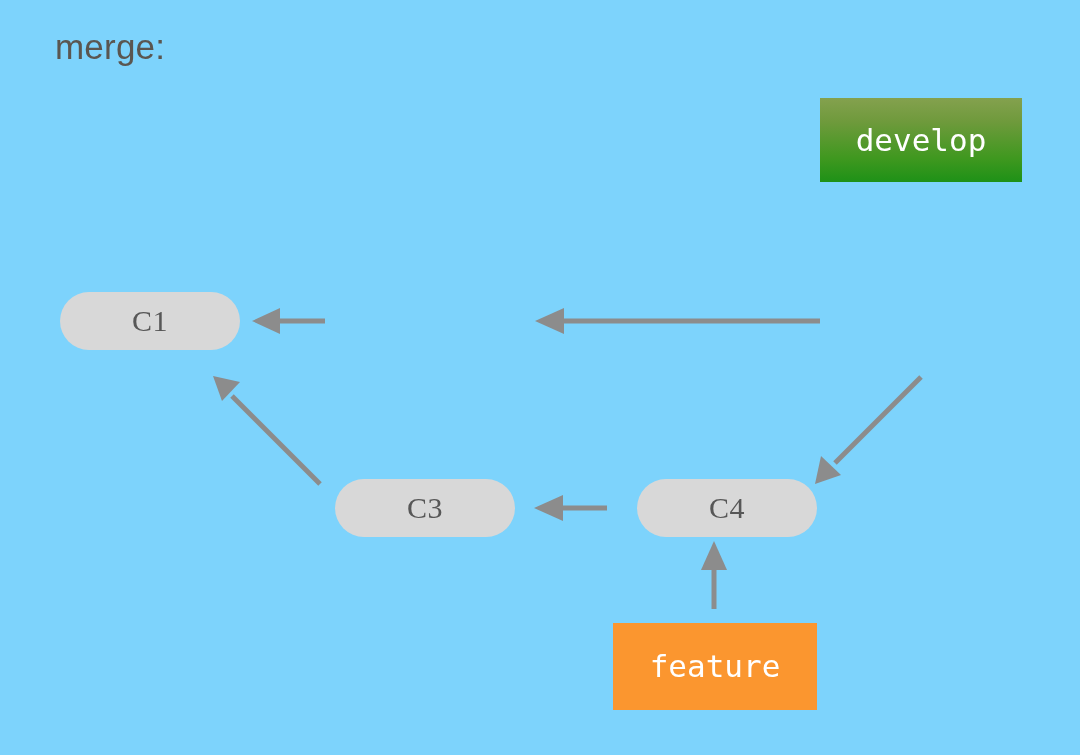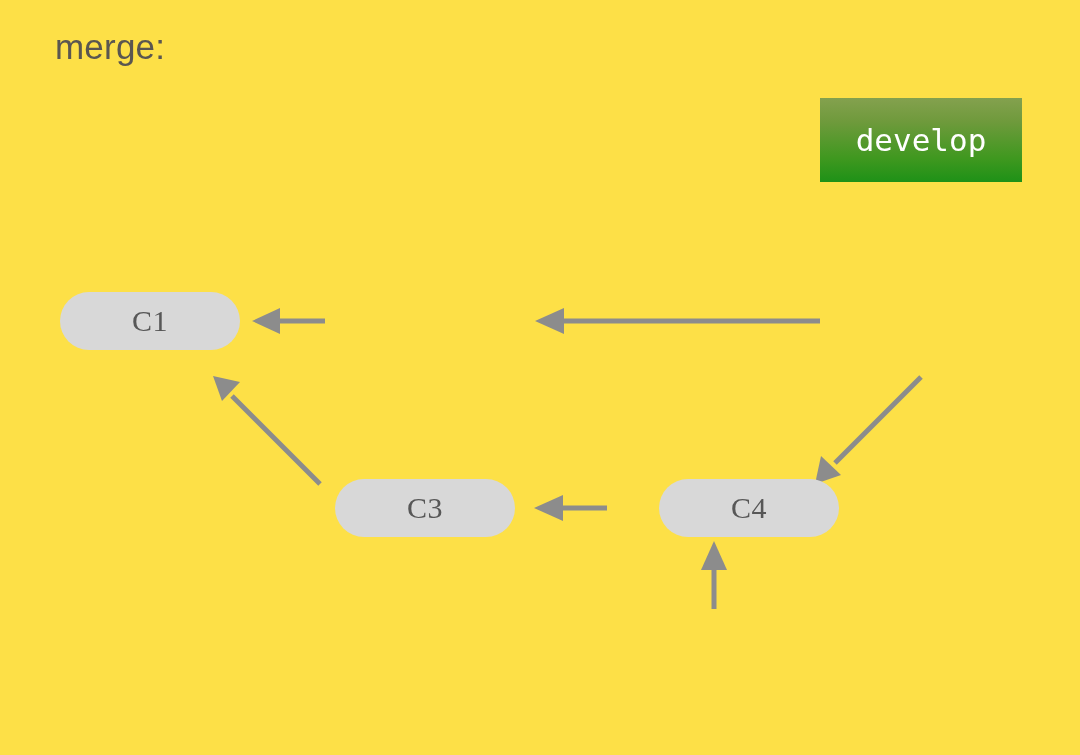--- a/index.html
+++ b/index.html
@@ -8,21 +8,21 @@
     background: #ffffff;
   }
   body {
     font-family: "Liberation Sans", sans-serif;
     -webkit-font-smoothing: antialiased;
   }
   #canvas {
     position: relative;
     width: 1080px;
     height: 755px;
-    background: #fde047;
+    background: #7dd3fc;
     overflow: hidden;
   }
 
   
   .slide-title {
     position: absolute;
     left: 55px;
     top: 29px;
     font-family: "Liberation Sans", sans-serif;
     font-size: 35px;
@@ -49,21 +49,21 @@
     font-size: 30px;
     color: #575757;
     line-height: 1;
     letter-spacing: 0.5px;
   }
 
   #commit-c1 { left: 60px;  top: 292px; }
   #commit-c2 { left: 338px; top: 292px; }
   #commit-c5 { left: 835px; top: 292px; }
   #commit-c3 { left: 335px; top: 479px; }
-  #commit-c4 { left: 659px; top: 479px; }
+  #commit-c4 { left: 637px; top: 479px; }
 
   
   .branch-box {
     position: absolute;
     display: flex;
     align-items: center;
     justify-content: center;
   }
   .branch-label {
     font-family: "DejaVu Sans Mono", "Liberation Mono", monospace;
@@ -158,14 +158,17 @@
   </div>
 
   <div class="commit" id="commit-c4">
     <span class="commit-label">C4</span>
   </div>
 
   <div class="branch-box" id="branch-develop">
     <span class="branch-label">develop</span>
   </div>
 
+  <div class="branch-box" id="branch-feature">
+    <span class="branch-label">feature</span>
+  </div>
 
 </div>
 
 </body></html>

